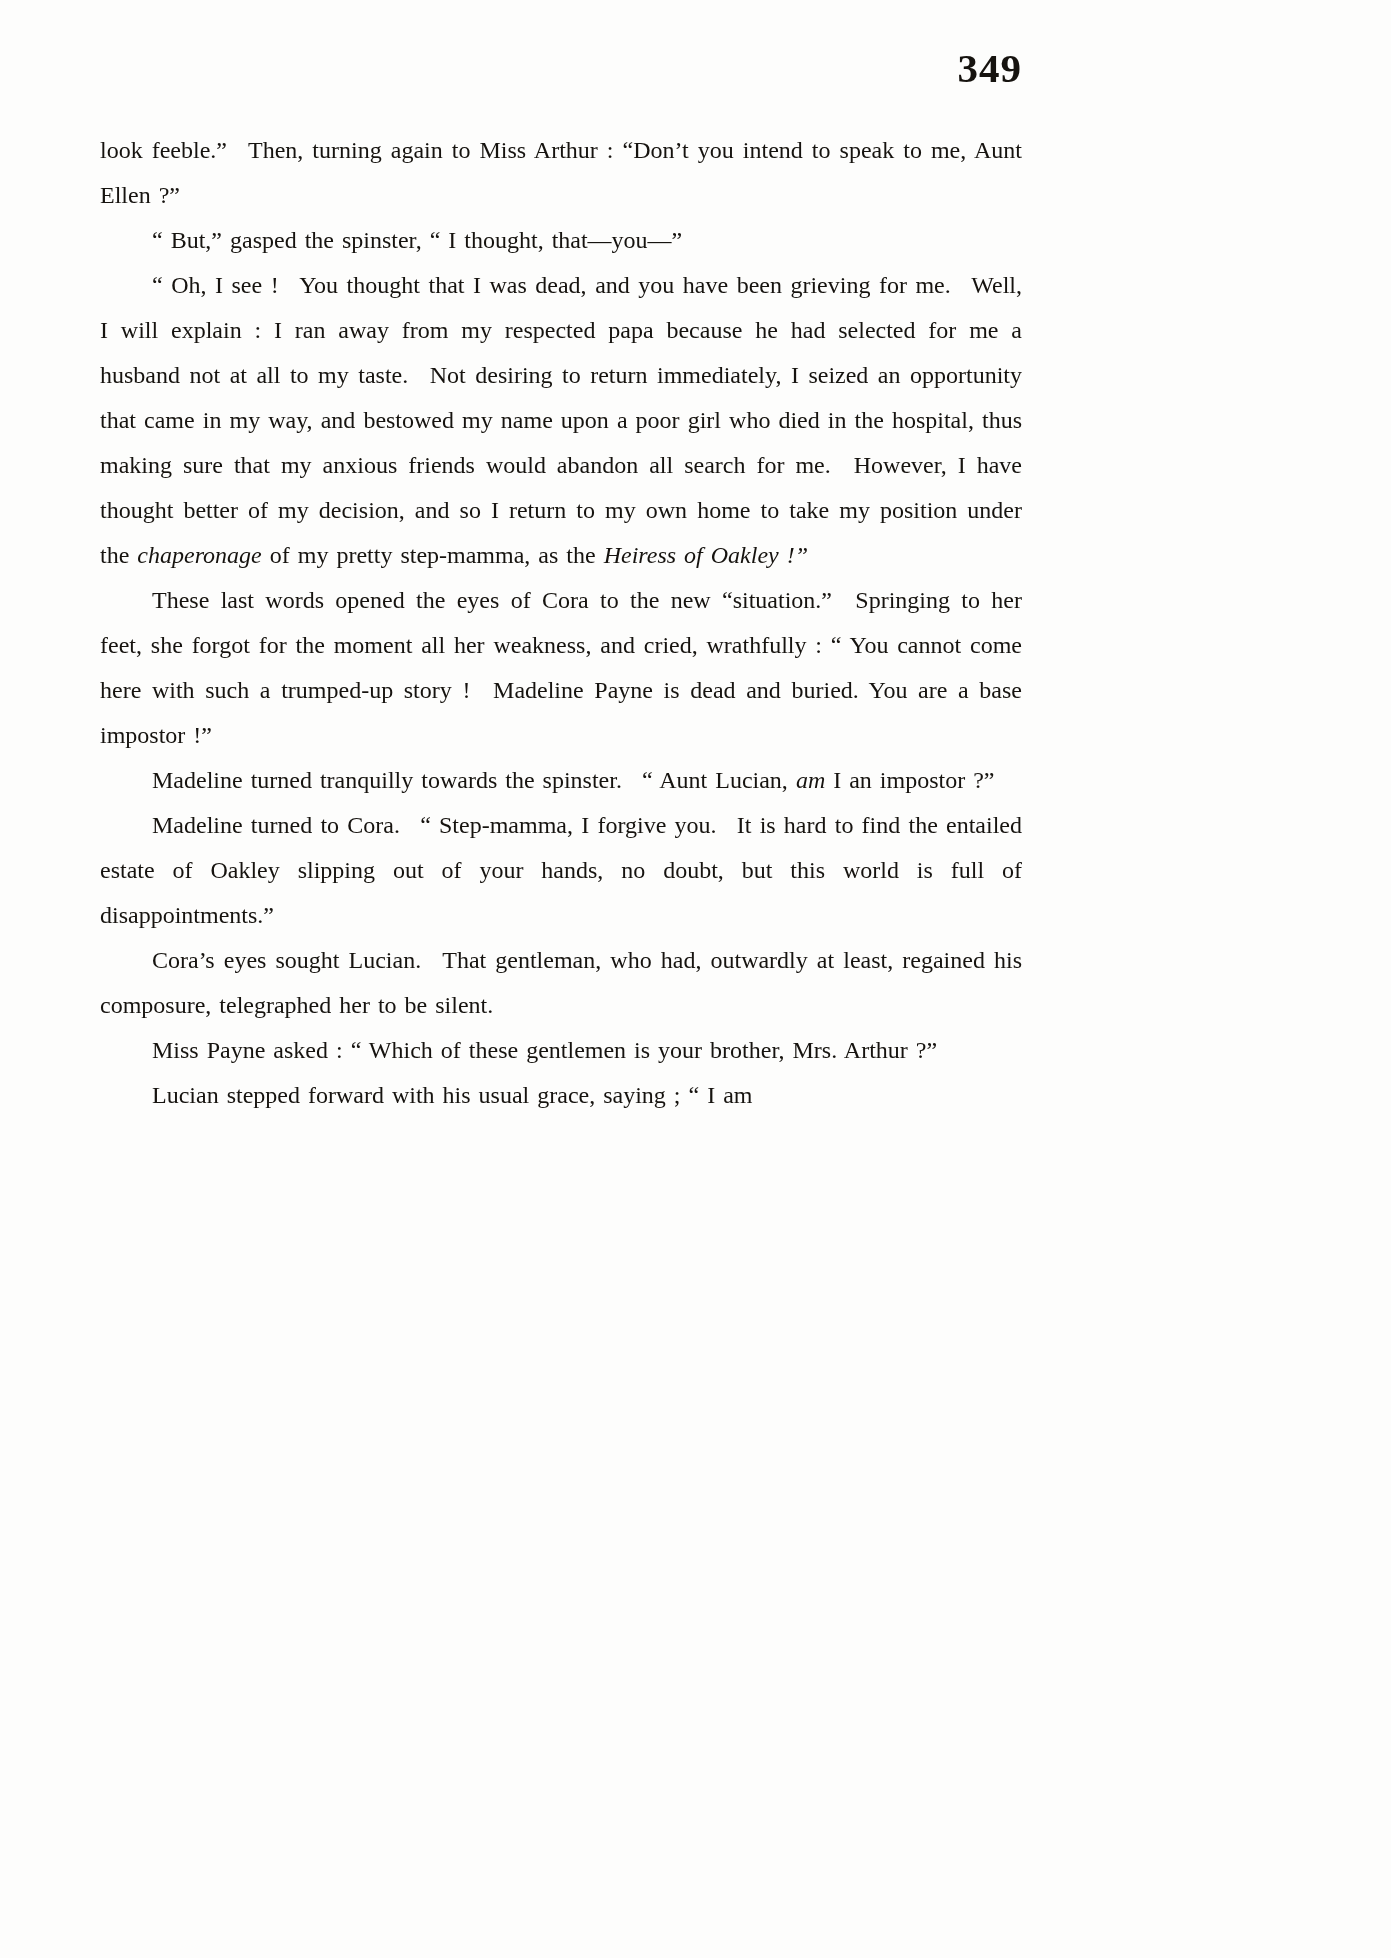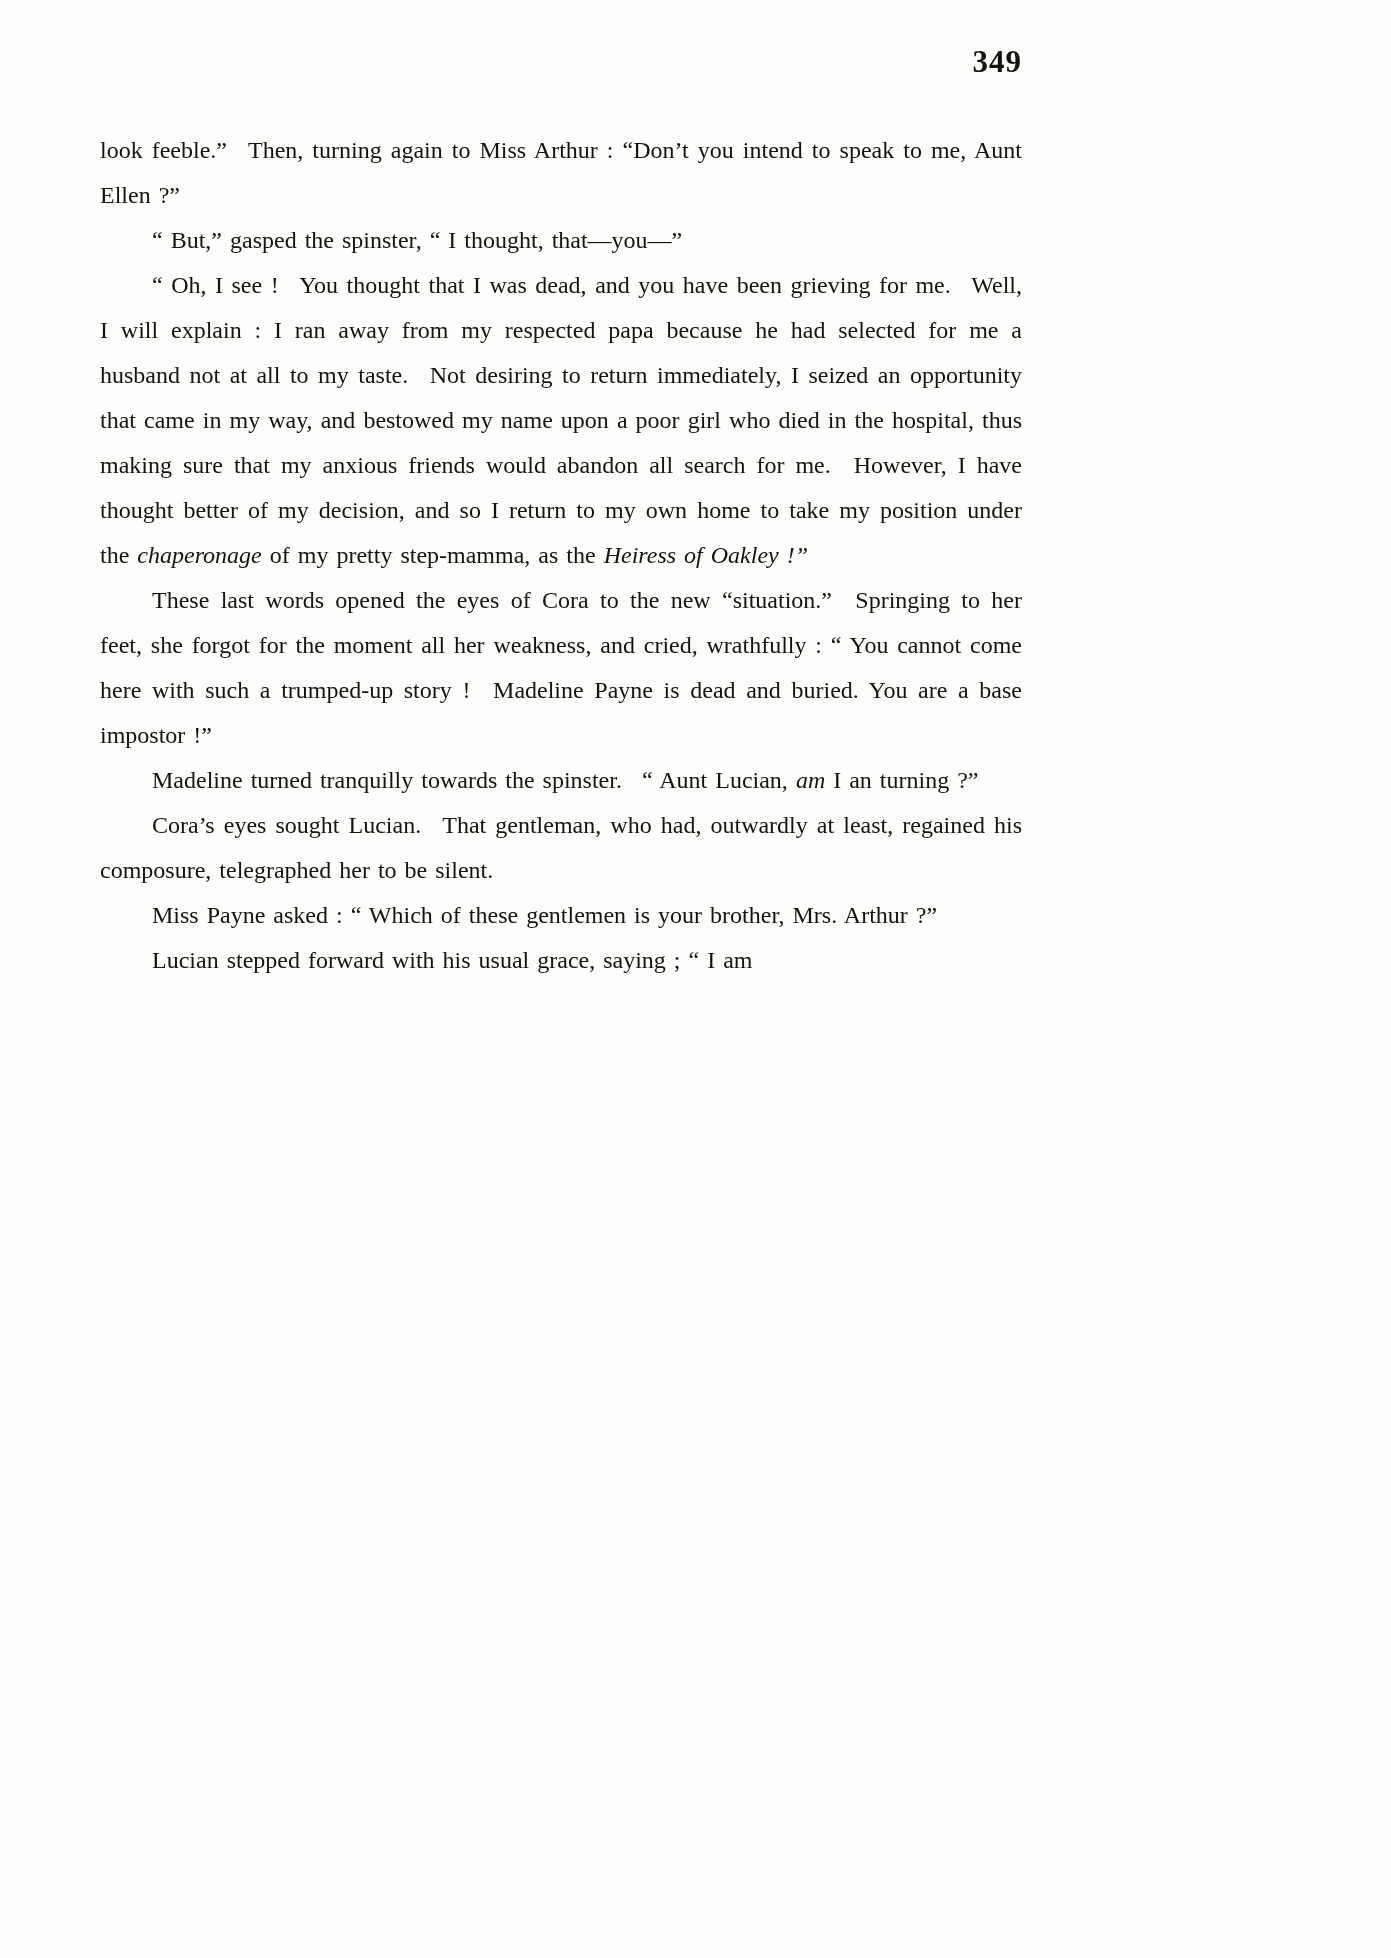--- a/index.html
+++ b/index.html
@@ -28,21 +28,21 @@
     text-align: center;
     font-weight: 700;
     font-size: 27px;
     letter-spacing: 1.5px;
     white-space: nowrap;
   }
   .pagenum {
     position: absolute;
     right: 0;
     top: -4px;
-    font-size: 31px;
+    font-size: 41px;
     font-weight: 700;
     letter-spacing: 1px;
   }
   .body-text {
     margin-top: 40px;
     font-size: 24px;
     line-height: 45px;
     text-align: justify;
     word-spacing: 2px;
   }
@@ -63,19 +63,20 @@
 <div class="page">
   <div class="content">
     <div class="header">
       <span class="pagenum">349</span>
     </div>
     <div class="body-text">
         <p class="para no-indent"><span>look feeble.”  Then, turning again to Miss Arthur : “Don’t you intend to speak to me, Aunt Ellen ?”</span></p>
         <p class="para"><span>“ But,” gasped the spinster, “ I thought, that—you—”</span></p>
         <p class="para"><span>“ Oh, I see !  You thought that I was dead, and you have been grieving for me.  Well, I will explain : I ran away from my respected papa because he had selected for me a husband not at all to my taste.  Not desiring to return immediately, I seized an opportunity that came in my way, and bestowed my name upon a poor girl who died in the hospital, thus making sure that my anxious friends would abandon all search for me.  However, I have thought better of my decision, and so I return to my own home to take my position under the </span><i>chaperonage</i><span> of my pretty step-mamma, as the </span><i>Heiress of Oakley !”</i></p>
         <p class="para"><span>These last words opened the eyes of Cora to the new “situation.”  Springing to her feet, she forgot for the moment all her weakness, and cried, wrathfully : “ You cannot come here with such a trumped-up story !  Madeline Payne is dead and buried. You are a base impostor !”</span></p>
-        <p class="para"><span>Madeline turned tranquilly towards the spinster.  “ Aunt Lucian, </span><i>am</i><span> I an turning ?”</span></p>
+        <p class="para"><span>Madeline turned tranquilly towards the spinster.  “ Aunt Lucian, </span><i>am</i><span> I an impostor ?”</span></p>
+        <p class="para"><span>Madeline turned to Cora.  “ Step-mamma, I forgive you.  It is hard to find the entailed estate of Oakley slipping out of your hands, no doubt, but this world is full of disappointments.”</span></p>
         <p class="para"><span>Cora’s eyes sought Lucian.  That gentleman, who had, outwardly at least, regained his composure, telegraphed her to be silent.</span></p>
         <p class="para"><span>Miss Payne asked : “ Which of these gentlemen is your brother, Mrs. Arthur ?”</span></p>
         <p class="para"><span>Lucian stepped forward with his usual grace, saying ; “ I am</span></p>
       </div>
   </div>
 </div>
 
 </body></html>

